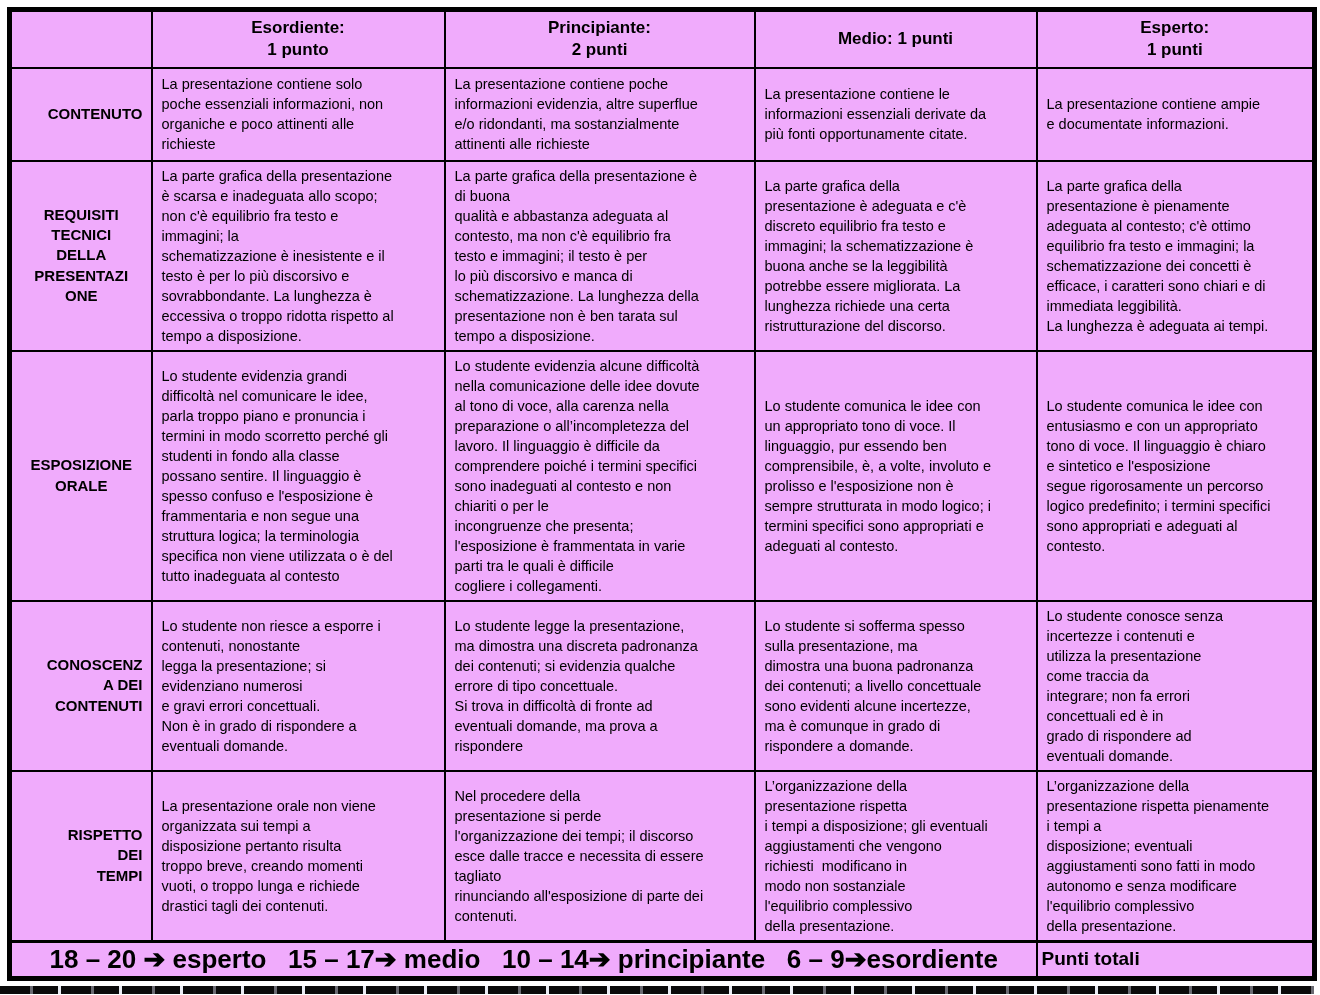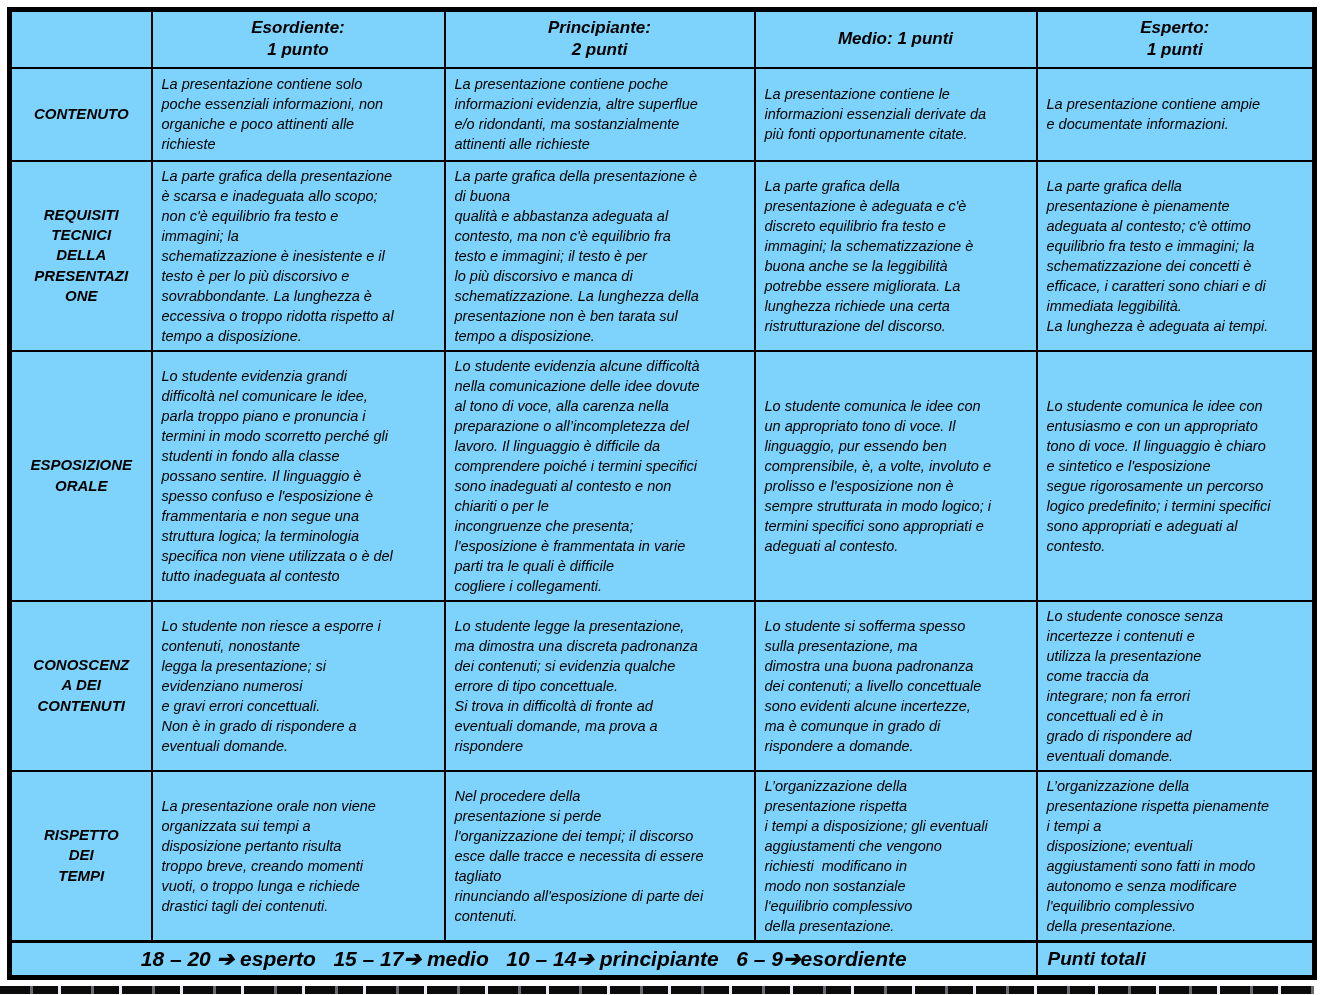--- a/index.html
+++ b/index.html
@@ -1,57 +1,56 @@
 <!DOCTYPE html>
 <html><head>
 <meta charset="utf-8">
 <style>
   html,body{margin:0;padding:0;background:#ffffff;}
   body{width:1320px;height:995px;position:relative;font-family:"Liberation Sans",sans-serif;color:#000;}
   table.rubric{
     position:absolute;left:7px;top:7px;
     border-collapse:collapse;table-layout:fixed;
-    background:#7dd3fc;
-    font-style:italic;
+    background:#f0abfc;
   }
   table.rubric td, table.rubric th{
     border:2px solid #000;
     vertical-align:middle;
     overflow:hidden;
   }
   table.rubric{border:5px solid #000;}
   th.col-head{
     font-weight:bold;font-size:17px;text-align:center;
     white-space:pre-wrap;line-height:1.3;padding:2px 4px;
   }
   td.criterion{
     font-weight:bold;font-size:15px;
     white-space:pre-wrap;line-height:1.35;padding:4px 8px;
   }
-  td.crit-left{text-align:center;}
+  td.crit-left{text-align:right;}
   td.crit-center{text-align:center;margin-top:40px;}
   td.body-cell{
     font-size:14.5px;text-align:left;
     white-space:pre-wrap;line-height:1.38;padding:4px 9px;
   }
   tr.r-head{height:58px;}
   tr.r-contenuto{height:93px;}
   tr.r-requisiti{height:186px;}
   tr.r-esposizione{height:250px;}
   tr.r-conoscenza{height:167px;}
   tr.r-rispetto{height:168px;}
   tr.r-footer{height:36px;}
   tr.r-footer td{border-top:3px solid #000;}
   td.legend-cell{
-    font-weight:bold;font-size:21px;text-align:center;
+    font-weight:bold;font-size:26px;text-align:center;
     white-space:pre;vertical-align:middle;
   }
   td.totals-cell{
     font-weight:bold;font-size:19px;text-align:left;
-    padding:2px 10px;vertical-align:middle;
+    padding:2px 4px;vertical-align:middle;
   }
   .bottom-strip{
     position:absolute;left:0;top:986px;width:1314px;height:8px;
     background:repeating-linear-gradient(90deg,#0b0b0b 0 30px,#6a6a72 30px 33px,#0b0b0b 33px 58px,#e9ecf4 58px 61px);
   }
 </style>
 </head>
 <body>
 
 <table class="rubric">

